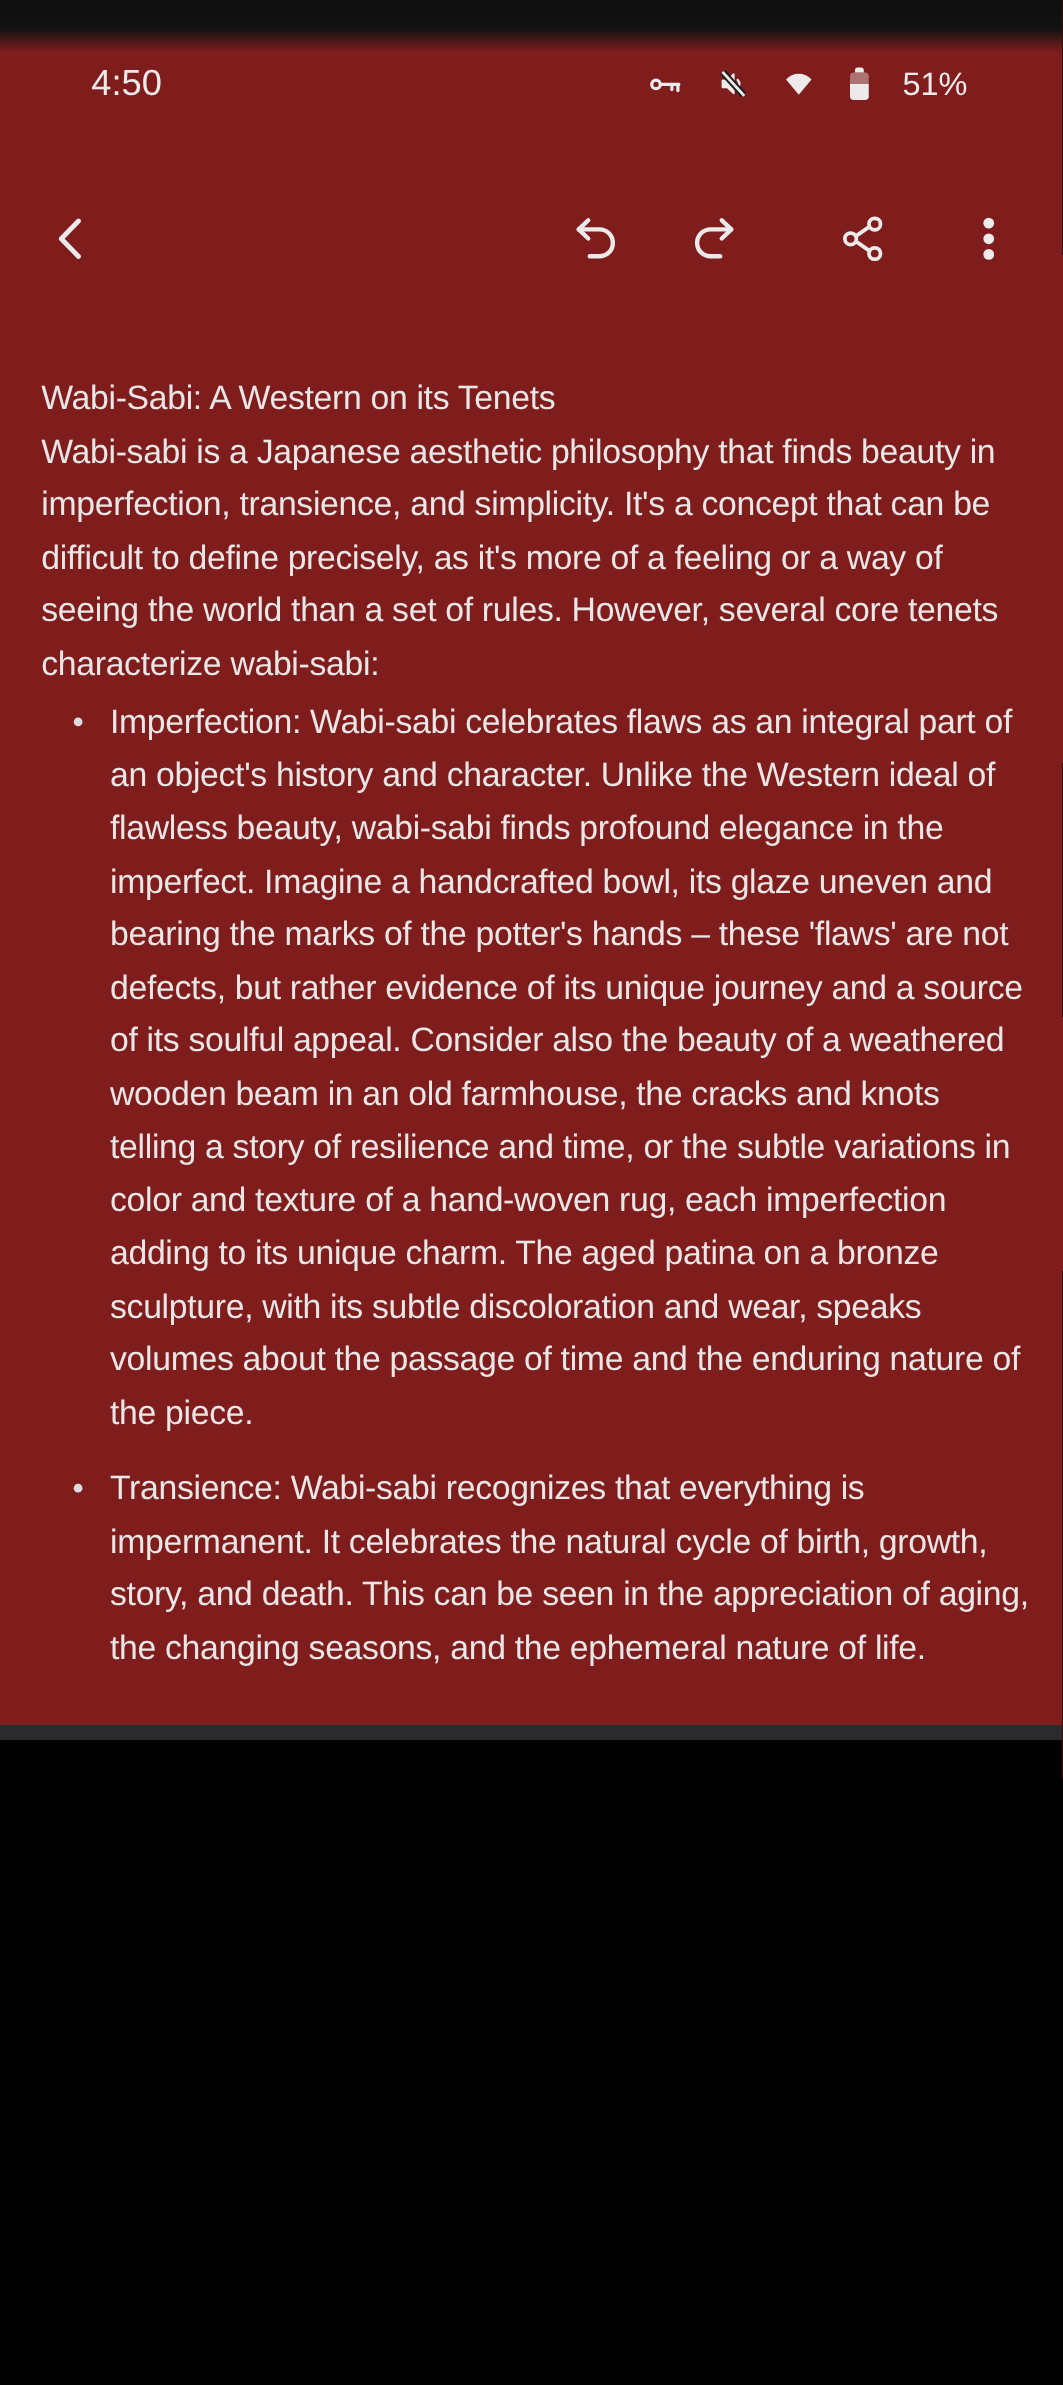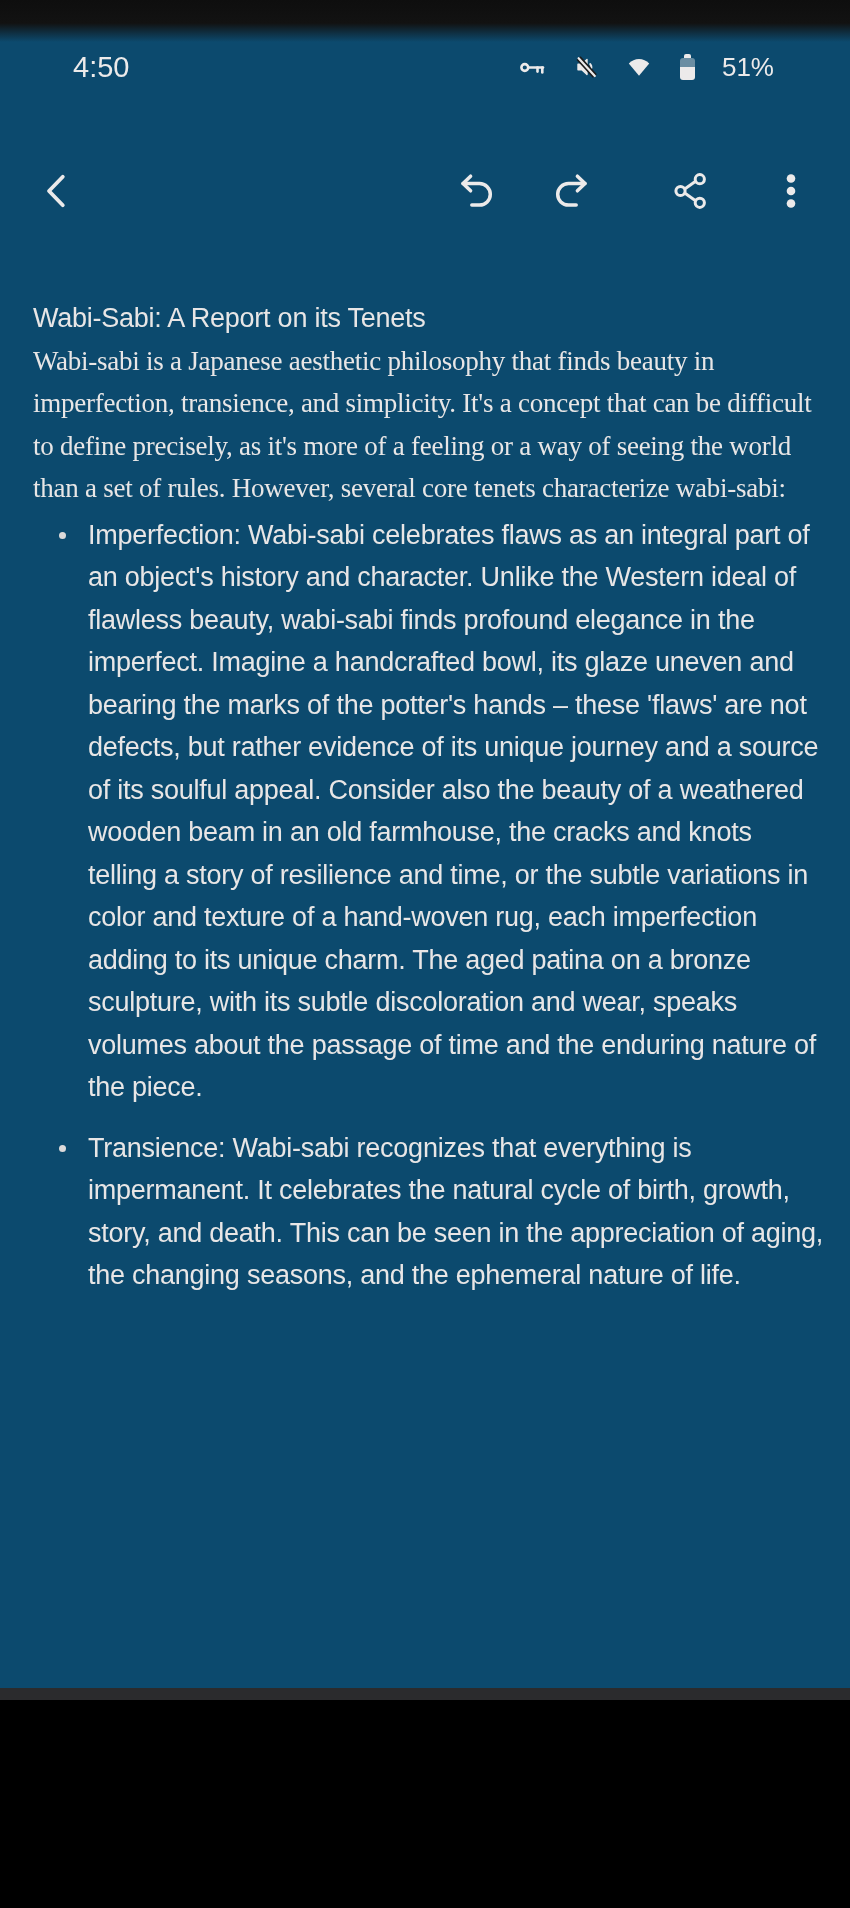--- a/index.html
+++ b/index.html
@@ -1,17 +1,17 @@
 <!DOCTYPE html>
 <html><head>
 <meta charset="utf-8">
 <style>
   html,body{margin:0;padding:0;background:#000;}
   .screen{
-    position:relative;width:850px;height:1700px;background:#0c4a6e;
+    position:relative;width:850px;height:1392px;background:#7f1d1d;
     overflow:hidden;font-family:"Liberation Sans",sans-serif;
   }
   .top-scrim{
     position:absolute;top:0;left:0;right:0;height:42px;
     background:linear-gradient(to bottom,#0e0e0e 0%,#121212 55%,rgba(18,18,18,0) 100%);
   }
   
   .status-bar{
     position:absolute;top:44px;left:0;right:0;height:46px;
     display:flex;align-items:center;justify-content:space-between;
@@ -36,21 +36,21 @@
   .btn-redo{left:550px;}
   .btn-share{left:669px;}
   .btn-more{left:769px;}
   
   .doc{
     position:absolute;left:33px;top:297px;width:795px;height:1565px;overflow:hidden;
     color:#e8e6e6;font-size:27px;line-height:42.5px;letter-spacing:-0.25px;
   }
   .doc p{margin:0;}
   .doc-title{margin-bottom:32px;}
-  .doc-intro{margin-bottom:18px;font-family:Liberation Serif, serif;}
+  .doc-intro{margin-bottom:18px;}
   .doc-list{list-style:none;margin:4px;padding:0;}
   .doc-list li{position:relative;padding-left:51px;margin-bottom:18px;}
   .dot{
     position:absolute;left:22px;top:18px;width:7px;height:7px;border-radius:50%;
     background:#dcdada;
   }
   
   .gesture-bar{
     position:absolute;left:317px;top:1876px;width:226px;height:10px;border-radius:6px;
     background:#e7e7e7;
@@ -120,21 +120,21 @@
     <button class="icon-btn btn-more">
       <svg width="40" height="40" viewBox="0 0 40 40">
         <circle cx="20" cy="7.5" r="4.3" fill="#eceaea"></circle>
         <circle cx="20" cy="20" r="4.3" fill="#eceaea"></circle>
         <circle cx="20" cy="32.5" r="4.3" fill="#eceaea"></circle>
       </svg>
     </button>
   </nav>
 
   <main class="doc">
-    <p class="doc-title">Wabi-Sabi: A Report on its Tenets</p>
+    <p class="doc-title">Wabi-Sabi: A Western on its Tenets</p>
     <p class="doc-intro">Wabi-sabi is a Japanese aesthetic philosophy that finds beauty in imperfection, transience, and simplicity. It's a concept that can be difficult to define precisely, as it's more of a feeling or a way of seeing the world than a set of rules. However, several core tenets characterize wabi-sabi:</p>
     <ul class="doc-list">
       <li>
         <span class="dot"></span>
         <span>Imperfection: Wabi-sabi celebrates flaws as an integral part of an object's history and character. Unlike the Western ideal of flawless beauty, wabi-sabi finds profound elegance in the imperfect. Imagine a handcrafted bowl, its glaze uneven and bearing the marks of the potter's hands – these 'flaws' are not defects, but rather evidence of its unique journey and a source of its soulful appeal. Consider also the beauty of a weathered wooden beam in an old farmhouse, the cracks and knots telling a story of resilience and time, or the subtle variations in color and texture of a hand-woven rug, each imperfection adding to its unique charm. The aged patina on a bronze sculpture, with its subtle discoloration and wear, speaks volumes about the passage of time and the enduring nature of the piece.</span>
       </li>
       <li>
         <span class="dot"></span>
         <span>Transience: Wabi-sabi recognizes that everything is impermanent. It celebrates the natural cycle of birth, growth, story, and death. This can be seen in the appreciation of aging, the changing seasons, and the ephemeral nature of life.</span>
       </li>

